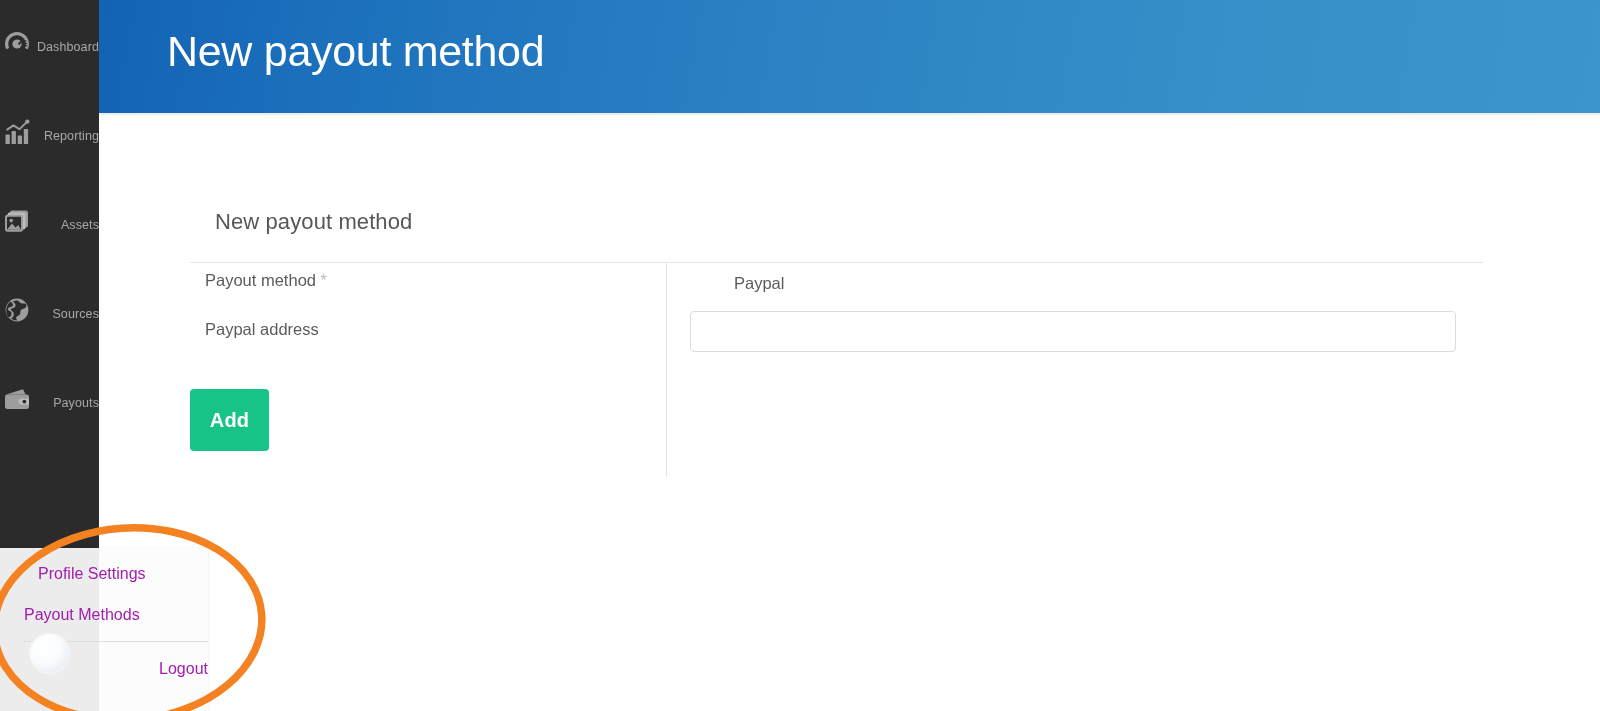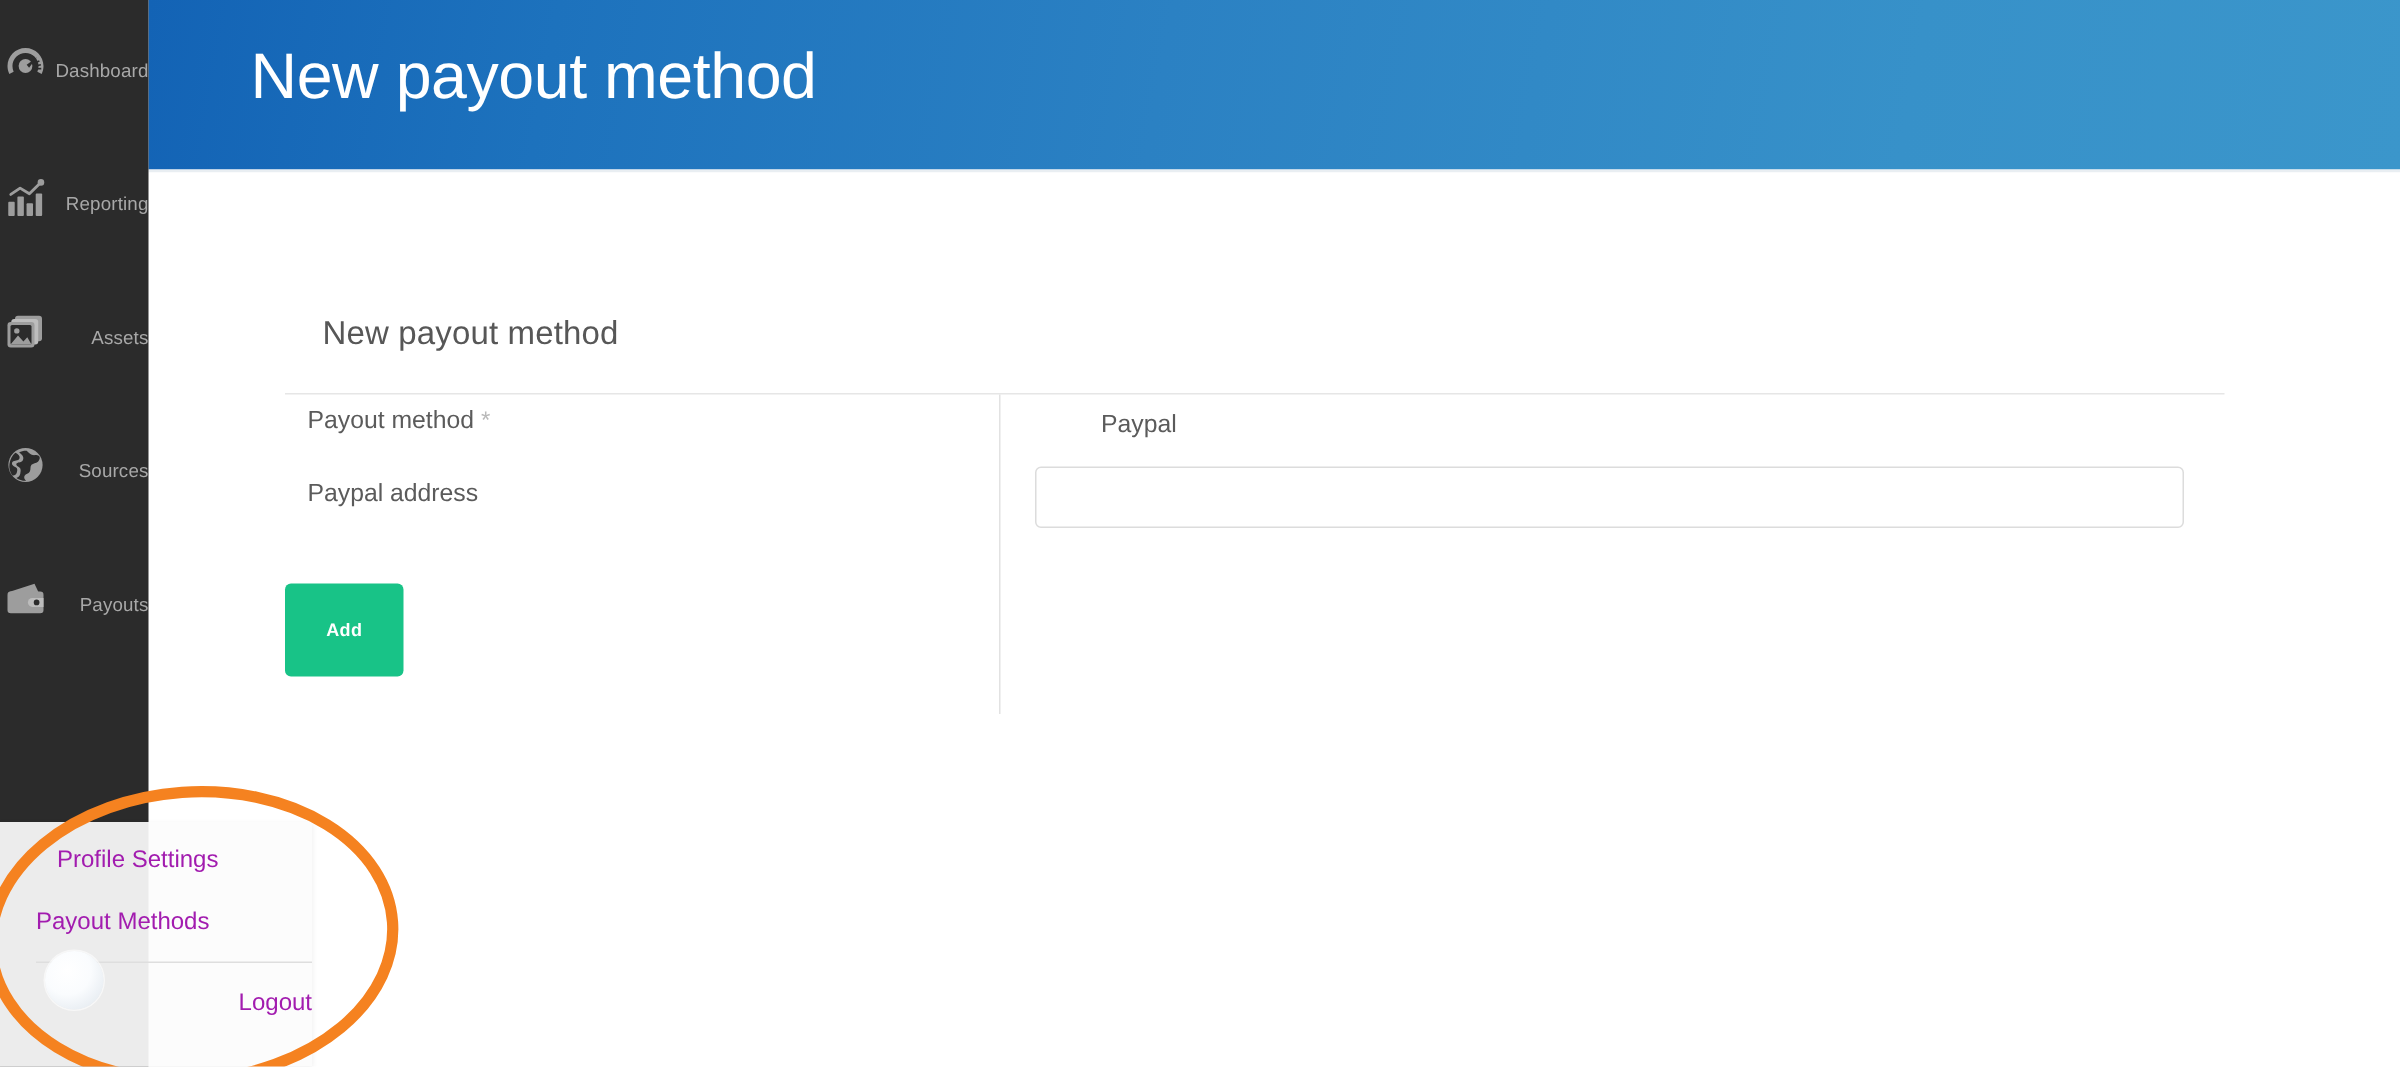--- a/index.html
+++ b/index.html
@@ -166,21 +166,21 @@
     position: absolute;
     left: 91px;
     top: 274px;
     width: 79px;
     height: 62px;
     background: #18c387;
     border: none;
     border-radius: 4px;
     color: #ffffff;
     font-family: "Liberation Sans", sans-serif;
-    font-size: 12px;
+    font-size: 20px;
     font-weight: bold;
     cursor: pointer;
     letter-spacing: .2px;
   }
 
   
   #user-dropdown {
     position: absolute;
     left: 0px;
     top: 548px;

